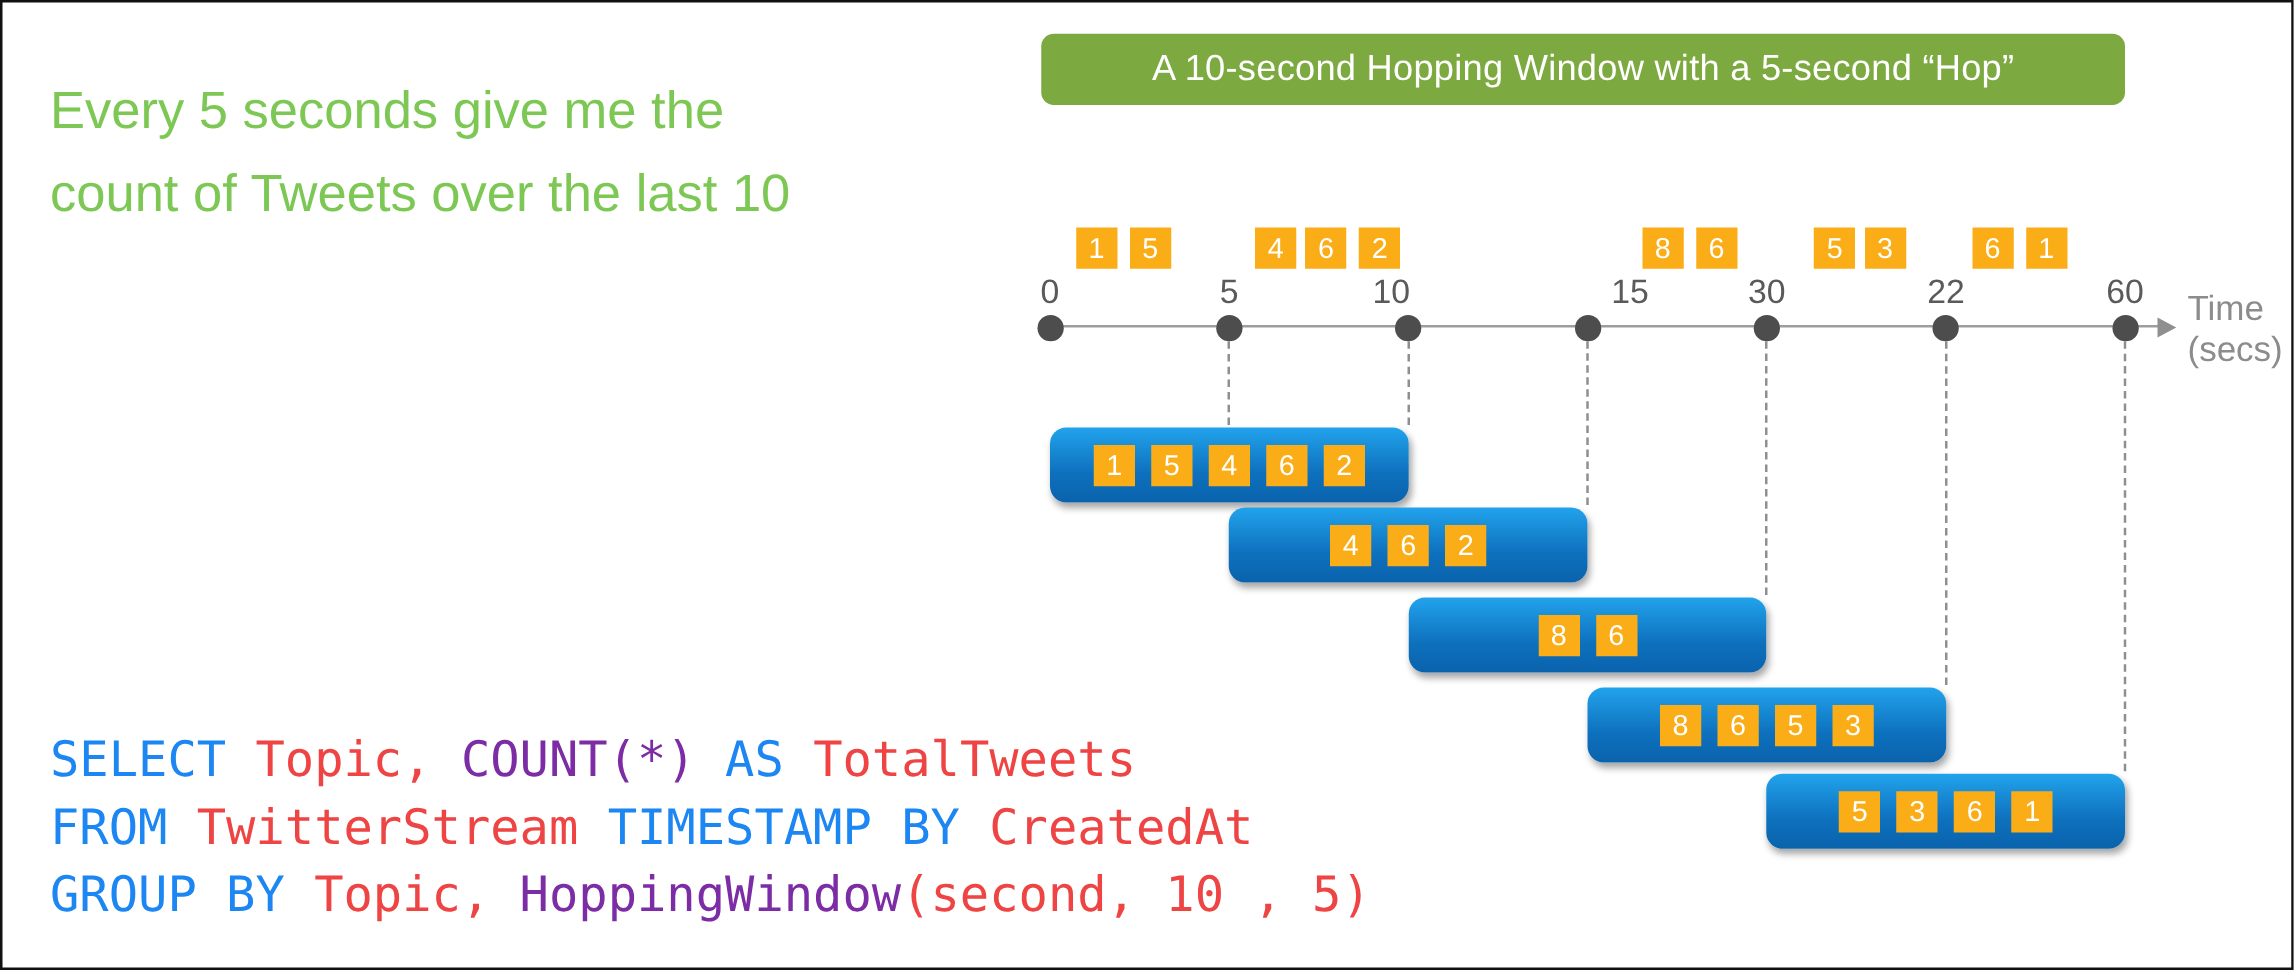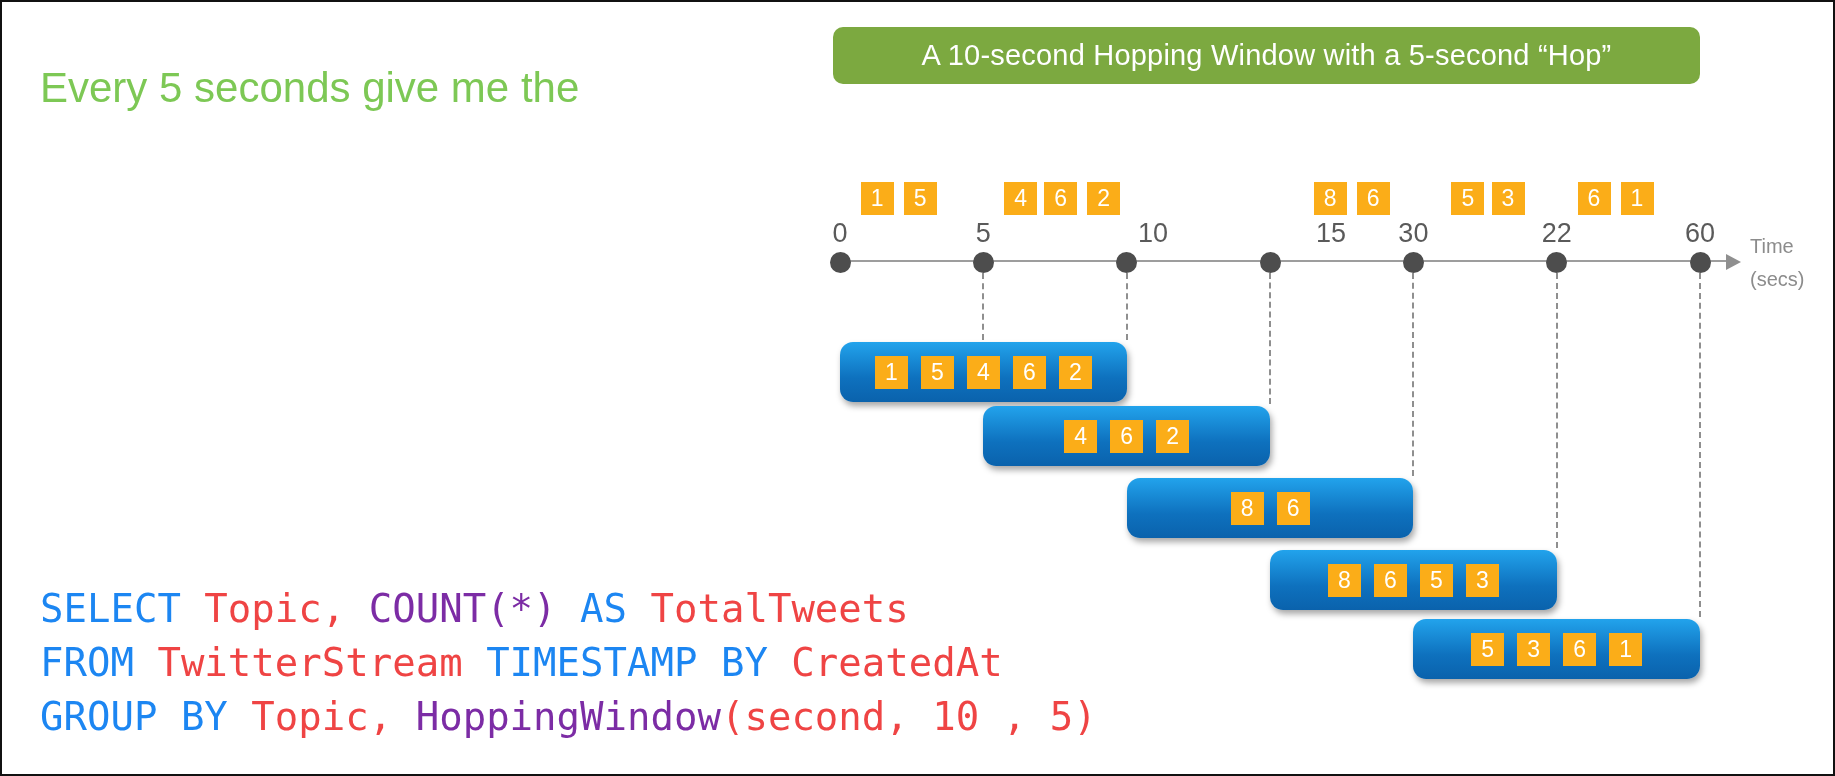--- a/index.html
+++ b/index.html
@@ -22,21 +22,21 @@
   .banner{
     position:absolute;left:831px;top:25px;width:867px;height:57px;
     background:#7CA940;color:#fff;
     display:flex;align-items:center;justify-content:center;
     font-size:29px;font-weight:300;letter-spacing:.2px;border-radius:10px;
   }
   
   .axis-line{position:absolute;left:838px;top:258px;width:892px;height:2px;background:#9d9d9d;}
   .arrowhead{position:absolute;left:1724px;top:252px;width:0;height:0;
     border-top:8px solid transparent;border-bottom:8px solid transparent;border-left:15px solid #8f8f8f;}
-  .time-label{position:absolute;left:1748px;top:228px;color:#8c8c8c;font-size:20px;font-weight:300;line-height:33px;}
+  .time-label{position:absolute;left:1748px;top:228px;color:#8c8c8c;font-size:28px;font-weight:300;line-height:33px;}
   .tick-dot{position:absolute;width:21px;height:21px;border-radius:50%;background:#4d4d4d;}
   .tick-label{position:absolute;width:70px;text-align:center;top:216px;color:#5a5a5a;font-size:27px;font-weight:300;}
   .tick-dash{position:absolute;width:0;border-left:2px dashed #8f8f8f;}
   
   .evt{
     position:absolute;width:33px;height:33px;background:#FBAD18;
     color:#fff;font-size:23px;font-weight:300;
     display:flex;align-items:center;justify-content:center;
   }
   
@@ -62,43 +62,44 @@
   .tok-fn{color:#7C2CA5;}
   .tok-pl{color:#ef4444;}
 </style>
 </head>
 <body>
 
 <div class="slide">
 
   <div class="headline">
     <div>Every 5 seconds give me the</div>
+    <div>count of Tweets over the last 10</div>
   </div>
 
   <div class="banner">
     <span>A 10-second Hopping Window with a 5-second “Hop”</span>
   </div>
 
   <div>
     <div class="axis-line"></div>
     <div class="arrowhead"></div>
     <div class="time-label">
       <div>Time</div>
       <div>(secs)</div>
     </div>
     <div id="ticks">
         <div class="tick-label" style="left: 803px;">0</div>
         <div class="tick-dot" style="left: 827.5px; top: 249.5px;"></div>
         <div class="tick-label" style="left: 946.35px;">5</div>
         <div class="tick-dot" style="left: 970.85px; top: 249.5px;"></div>
         <div class="tick-dash" style="left: 980.35px; top: 271px; height: 67px;"></div>
-        <div class="tick-label" style="left: 1116px;">10</div>
+        <div class="tick-label" style="left: 1076px;">10</div>
         <div class="tick-dot" style="left: 1114.2px; top: 249.5px;"></div>
         <div class="tick-dash" style="left: 1123.7px; top: 271px; height: 67px;"></div>
-        <div class="tick-label" style="left: 1294px;">15</div>
+        <div class="tick-label" style="left: 1267px;">15</div>
         <div class="tick-dot" style="left: 1257.55px; top: 249.5px;"></div>
         <div class="tick-dash" style="left: 1267.05px; top: 271px; height: 131px;"></div>
         <div class="tick-label" style="left: 1376.4px;">30</div>
         <div class="tick-dot" style="left: 1400.9px; top: 249.5px;"></div>
         <div class="tick-dash" style="left: 1410.4px; top: 271px; height: 203px;"></div>
         <div class="tick-label" style="left: 1519.75px;">22</div>
         <div class="tick-dot" style="left: 1544.25px; top: 249.5px;"></div>
         <div class="tick-dash" style="left: 1553.75px; top: 271px; height: 275px;"></div>
         <div class="tick-label" style="left: 1663.1px;">60</div>
         <div class="tick-dot" style="left: 1687.6px; top: 249.5px;"></div>

